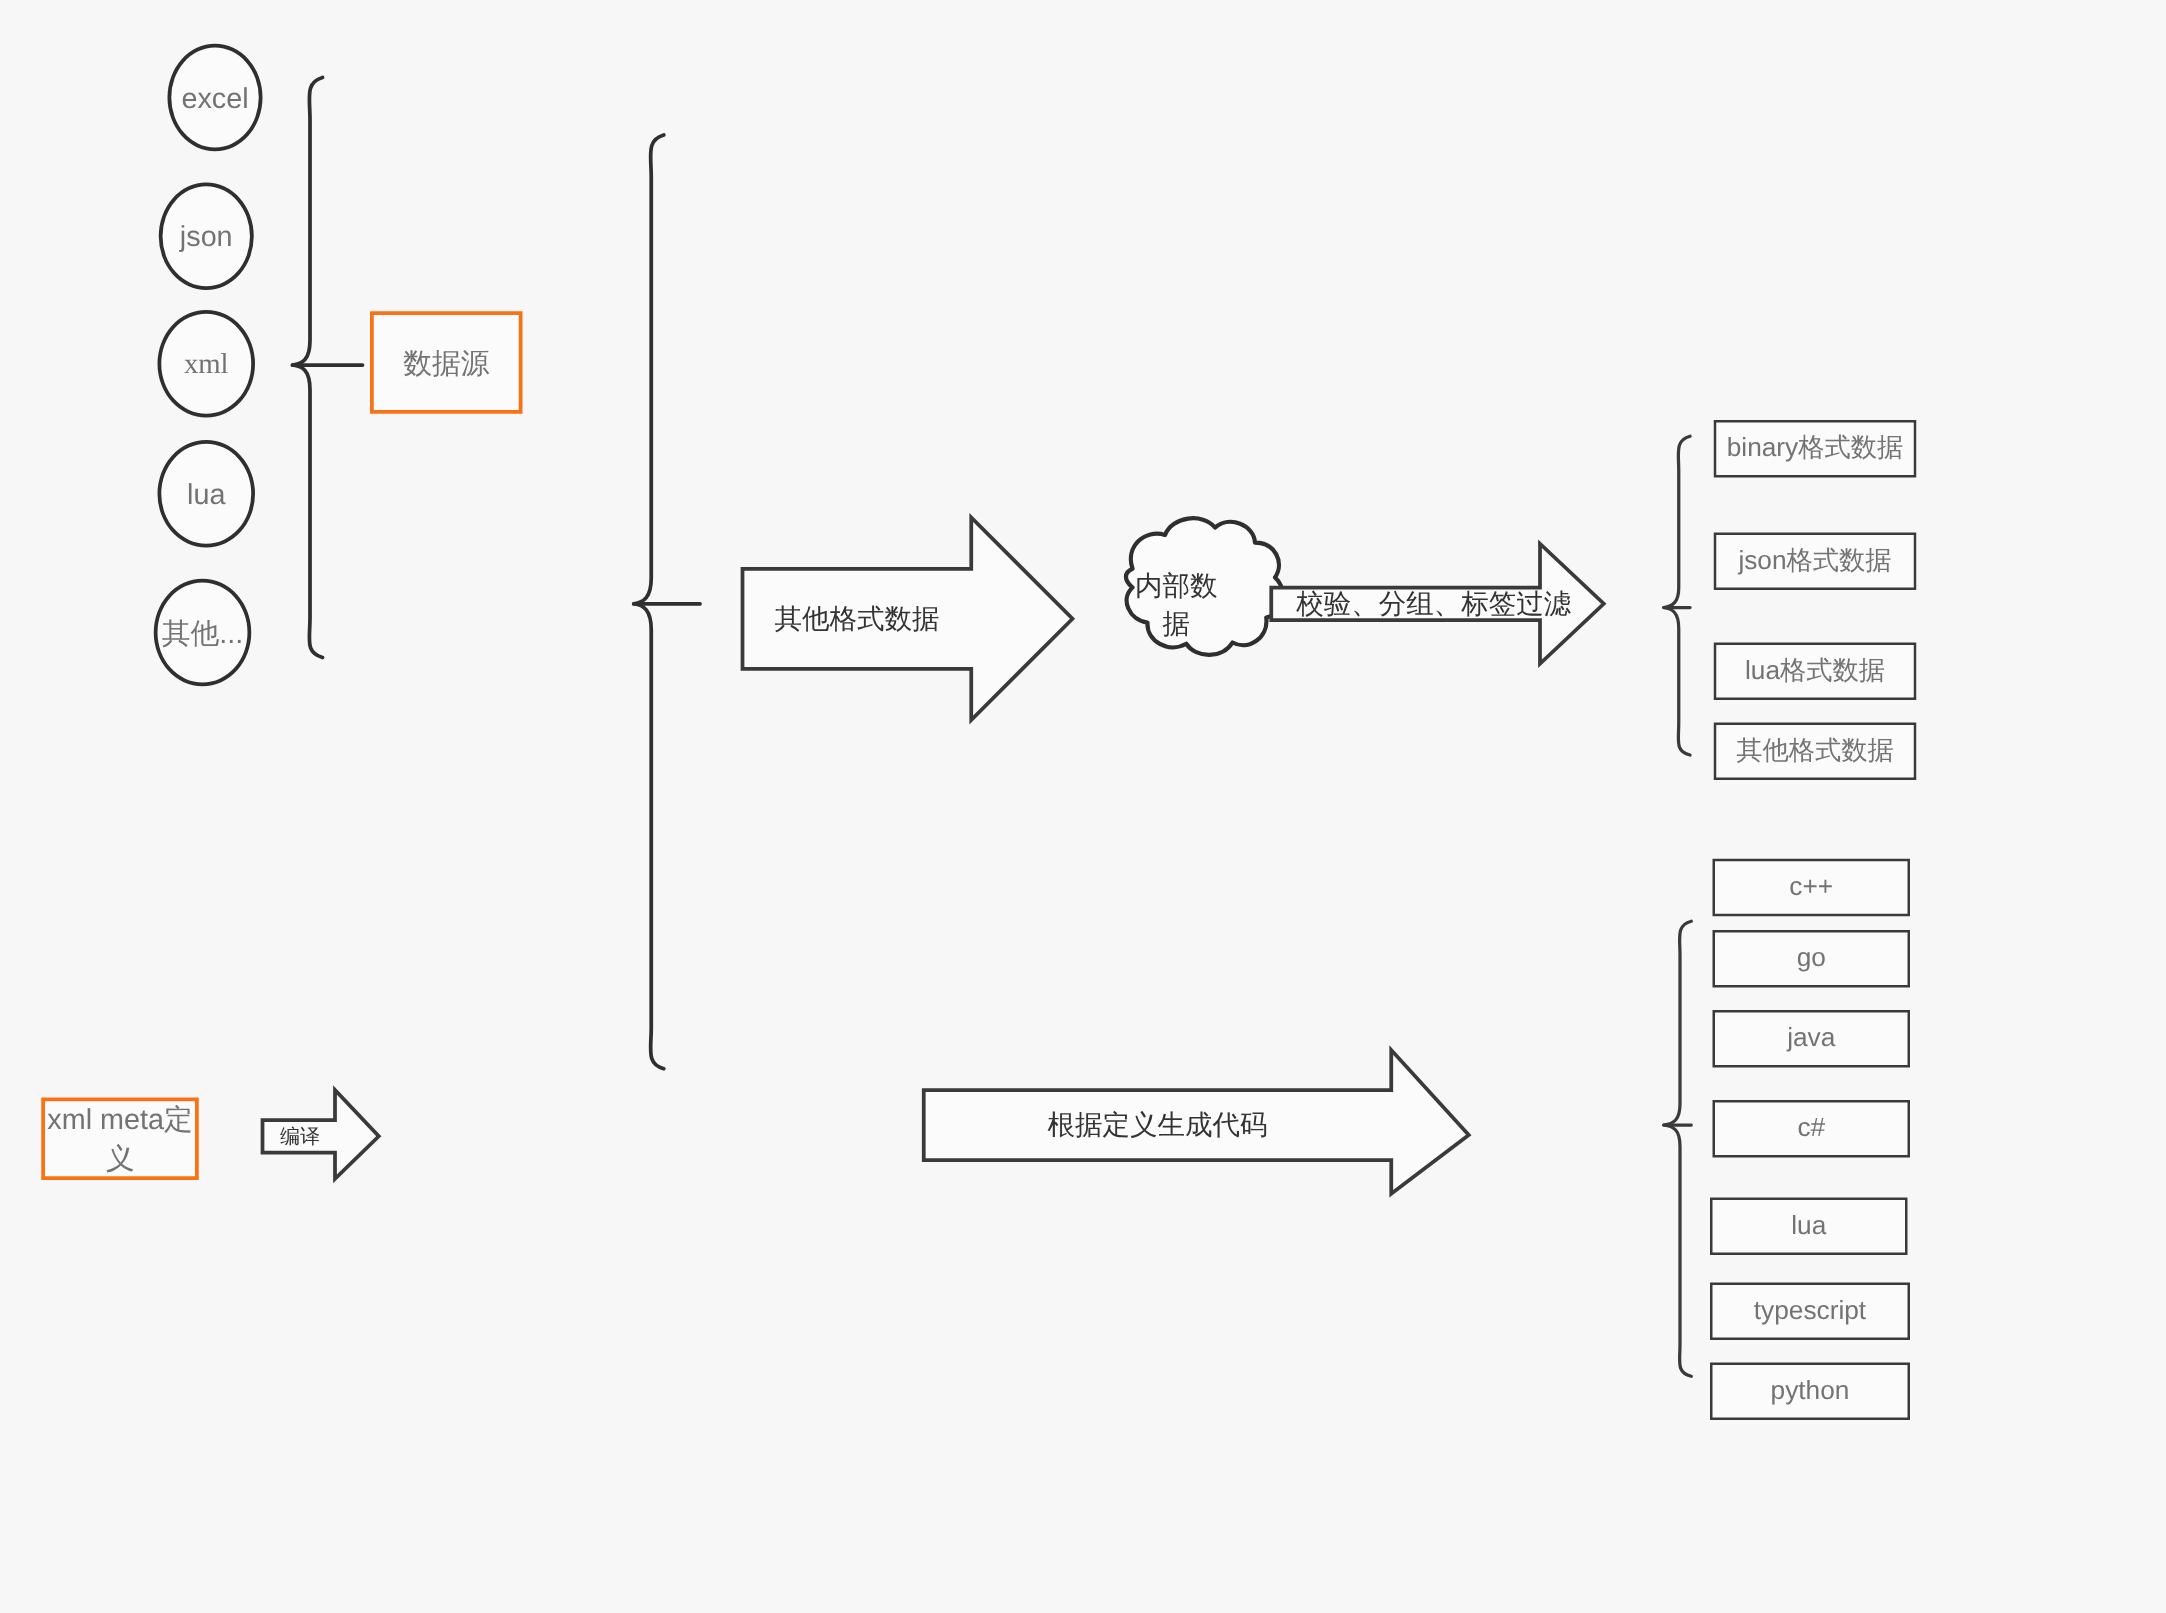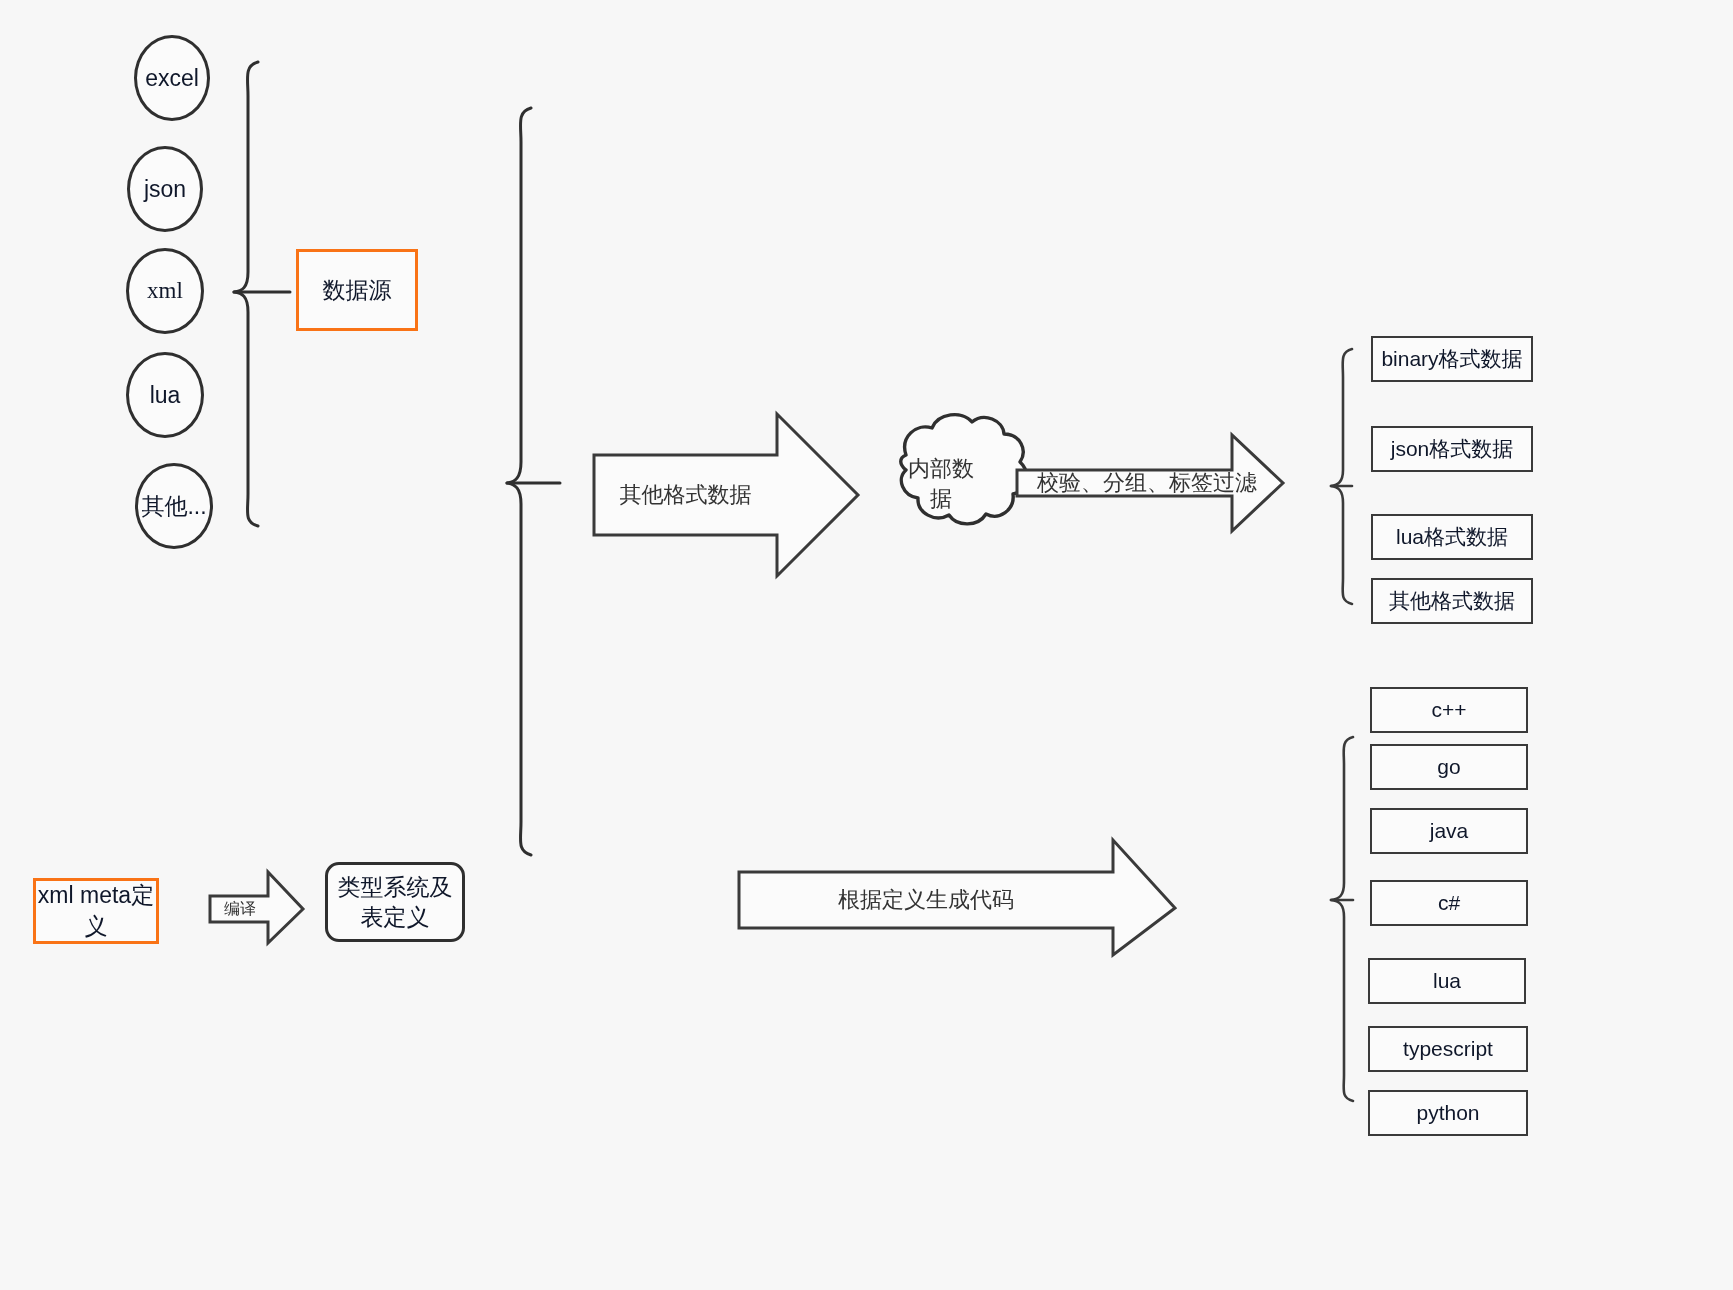--- a/index.html
+++ b/index.html
@@ -11,21 +11,21 @@
     overflow:hidden;
     position:relative;
   }
   #canvas{position:absolute;left:0;top:0;width:1733px;height:1290px;}
   .node{
     position:absolute;
     box-sizing:border-box;
     display:flex;align-items:center;justify-content:center;
     text-align:center;
     background:#fbfbfb;
-    color:#0f172a;
+    color:#737373;
     line-height:1.32;
   }
   .ellipse{
     border:3px solid #2f2f2f;
     border-radius:50%;
     font-size:23px;
   }
   .rect{
     border:3px solid #f97316;
     font-size:23px;
@@ -113,21 +113,21 @@
   </div>
   <div class="node ellipse" style="left:127px;top:146px;width:76px;height:86px;">
     <span>json</span>
   </div>
   <div class="node ellipse" style="left:126px;top:248px;width:78px;height:86px;font-family:Liberation Serif, serif;">
     <span>xml</span>
   </div>
   <div class="node ellipse" style="left:126px;top:352px;width:78px;height:86px;">
     <span>lua</span>
   </div>
-  <div class="node ellipse" style="left:123px;top:463px;width:78px;height:86px;margin-left:12px;">
+  <div class="node ellipse" style="left:123px;top:463px;width:78px;height:86px;">
     <span>其他...</span>
   </div>
 
   <div class="node rect" style="left:296px;top:249px;width:122px;height:82px;">
     <span>数据源</span>
   </div>
 
   <div class="arrow-label" style="left:594px;top:455px;width:183px;height:80px;">
     <span>其他格式数据</span>
   </div>
@@ -183,17 +183,14 @@
     <span>xml meta定义</span>
   </div>
 
   <svg width="1733" height="1290">
     <polygon class="arrowshape" points="210,896 268,896 268,872 303,909 268,943 268,922 210,922"></polygon>
   </svg>
   <div class="arrow-label" style="left:211px;top:896px;width:58px;height:26px;font-size:16px;">
     <span>编译</span>
   </div>
 
-  <div class="node rect-round" style="left:325px;top:862px;width:140px;height:80px;">
-    <span>类型系统及表定义</span>
-  </div>
 
 </div>
 
 </body></html>

